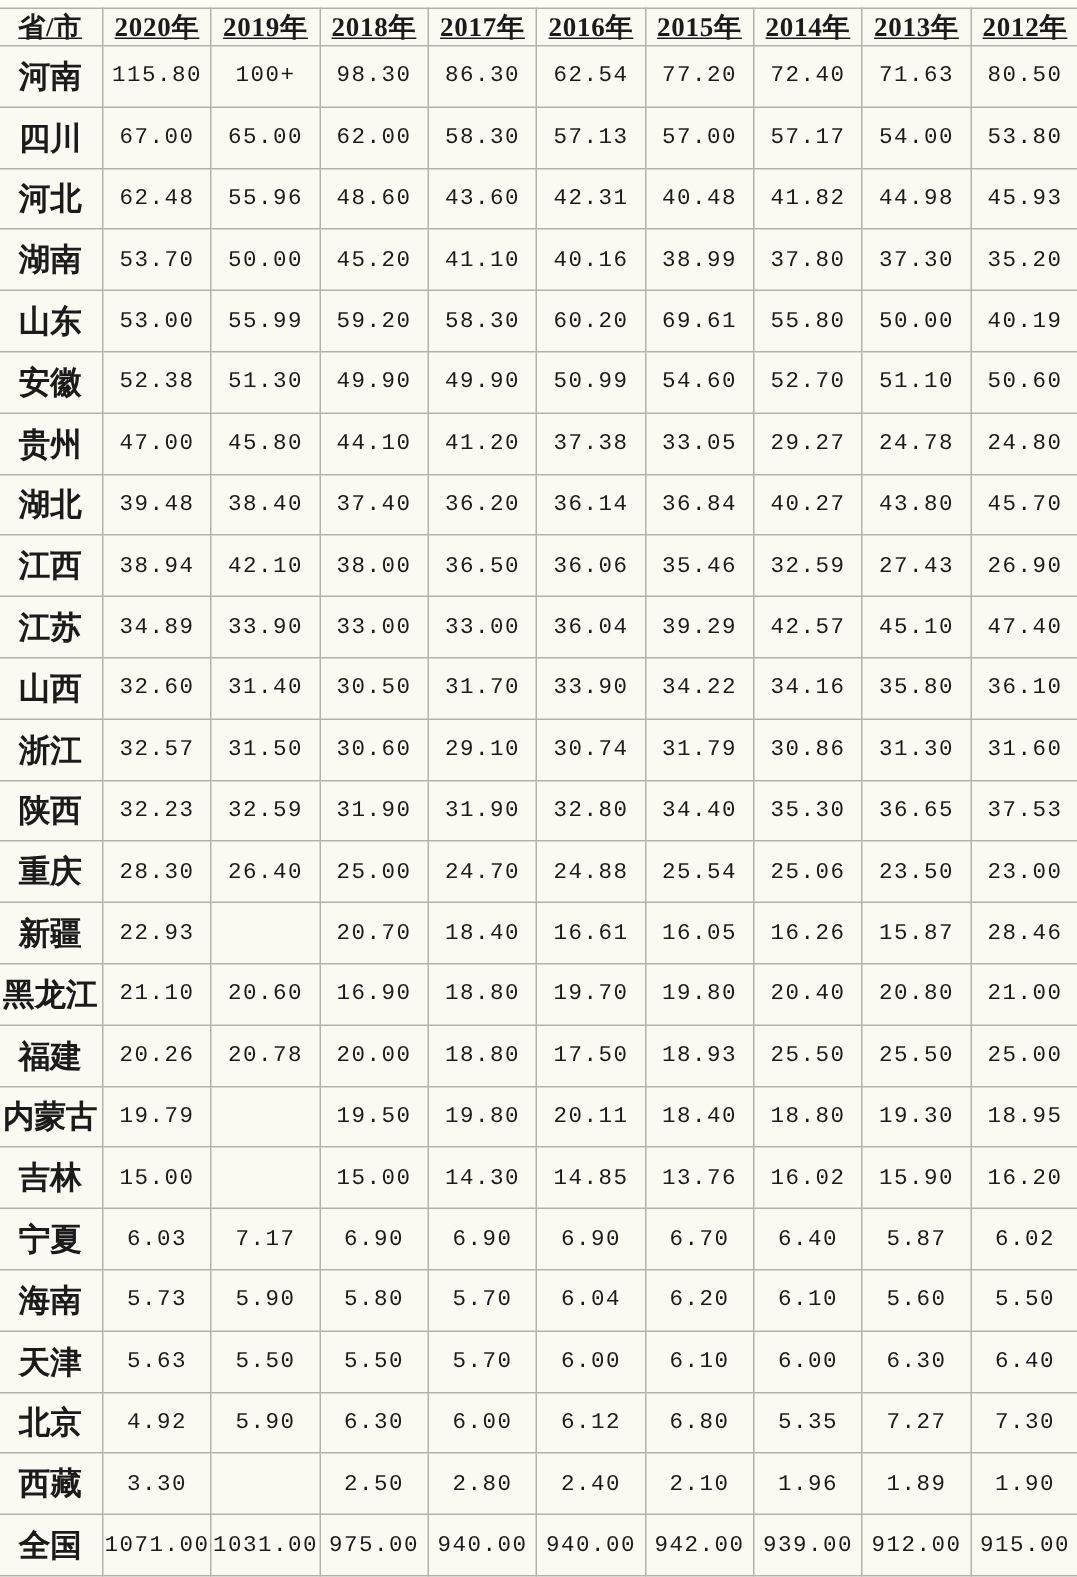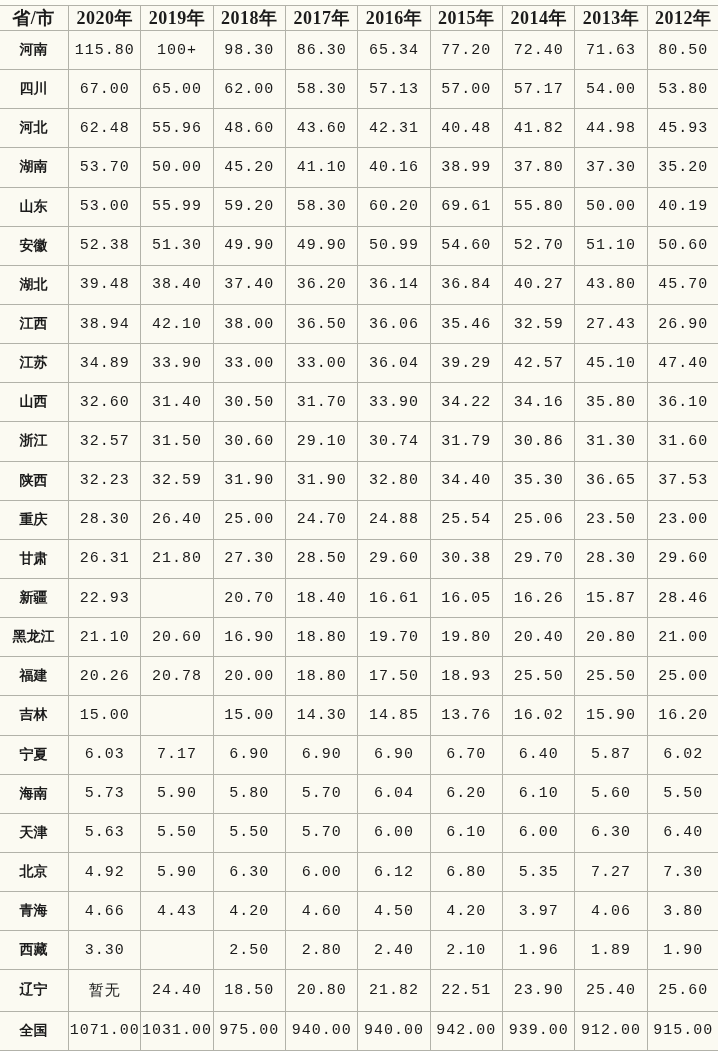--- a/index.html
+++ b/index.html
@@ -32,25 +32,26 @@
     overflow: hidden;
     white-space: nowrap;
     color: #1b1b1b;
   }
   .data-table col.province-col { width: 70px; }
   .data-table th.year-header, .data-table th.corner-header {
     font-family: "Liberation Serif", "DejaVu Serif", serif;
     font-weight: bold;
     font-size: 18px;
     letter-spacing: 0.5px;
+    text-decoration: underline;
   }
   .data-table th.province-header {
     font-family: Liberation Sans, sans-serif;
     font-weight: bold;
-    font-size: 14px;
+    font-size: 21px;
   }
   .data-table td.value-cell {
     font-family: "Liberation Mono", "DejaVu Sans Mono", monospace;
     font-size: 15px;
     letter-spacing: 1px;
     font-weight: 500;
   }
 </style>
 </head>
 <body>
@@ -74,21 +75,21 @@
           <th class="year-header">2012年</th>
         </tr>
     </thead>
     <tbody>
         <tr>
           <th class="province-header">河南</th>
           <td class="value-cell">115.80</td>
           <td class="value-cell">100+</td>
           <td class="value-cell">98.30</td>
           <td class="value-cell">86.30</td>
-          <td class="value-cell">65.34</td>
+          <td class="value-cell">62.54</td>
           <td class="value-cell">77.20</td>
           <td class="value-cell">72.40</td>
           <td class="value-cell">71.63</td>
           <td class="value-cell">80.50</td>
         </tr>
         <tr>
           <th class="province-header">四川</th>
           <td class="value-cell">67.00</td>
           <td class="value-cell">65.00</td>
           <td class="value-cell">62.00</td>
@@ -141,20 +142,32 @@
           <td class="value-cell">51.30</td>
           <td class="value-cell">49.90</td>
           <td class="value-cell">49.90</td>
           <td class="value-cell">50.99</td>
           <td class="value-cell">54.60</td>
           <td class="value-cell">52.70</td>
           <td class="value-cell">51.10</td>
           <td class="value-cell">50.60</td>
         </tr>
         <tr>
+          <th class="province-header">贵州</th>
+          <td class="value-cell">47.00</td>
+          <td class="value-cell">45.80</td>
+          <td class="value-cell">44.10</td>
+          <td class="value-cell">41.20</td>
+          <td class="value-cell">37.38</td>
+          <td class="value-cell">33.05</td>
+          <td class="value-cell">29.27</td>
+          <td class="value-cell">24.78</td>
+          <td class="value-cell">24.80</td>
+        </tr>
+        <tr>
           <th class="province-header">湖北</th>
           <td class="value-cell">39.48</td>
           <td class="value-cell">38.40</td>
           <td class="value-cell">37.40</td>
           <td class="value-cell">36.20</td>
           <td class="value-cell">36.14</td>
           <td class="value-cell">36.84</td>
           <td class="value-cell">40.27</td>
           <td class="value-cell">43.80</td>
           <td class="value-cell">45.70</td>
@@ -225,32 +238,20 @@
           <td class="value-cell">26.40</td>
           <td class="value-cell">25.00</td>
           <td class="value-cell">24.70</td>
           <td class="value-cell">24.88</td>
           <td class="value-cell">25.54</td>
           <td class="value-cell">25.06</td>
           <td class="value-cell">23.50</td>
           <td class="value-cell">23.00</td>
         </tr>
         <tr>
-          <th class="province-header">甘肃</th>
-          <td class="value-cell">26.31</td>
-          <td class="value-cell">21.80</td>
-          <td class="value-cell">27.30</td>
-          <td class="value-cell">28.50</td>
-          <td class="value-cell">29.60</td>
-          <td class="value-cell">30.38</td>
-          <td class="value-cell">29.70</td>
-          <td class="value-cell">28.30</td>
-          <td class="value-cell">29.60</td>
-        </tr>
-        <tr>
           <th class="province-header">新疆</th>
           <td class="value-cell">22.93</td>
           <td class="value-cell"></td>
           <td class="value-cell">20.70</td>
           <td class="value-cell">18.40</td>
           <td class="value-cell">16.61</td>
           <td class="value-cell">16.05</td>
           <td class="value-cell">16.26</td>
           <td class="value-cell">15.87</td>
           <td class="value-cell">28.46</td>
@@ -273,20 +274,32 @@
           <td class="value-cell">20.78</td>
           <td class="value-cell">20.00</td>
           <td class="value-cell">18.80</td>
           <td class="value-cell">17.50</td>
           <td class="value-cell">18.93</td>
           <td class="value-cell">25.50</td>
           <td class="value-cell">25.50</td>
           <td class="value-cell">25.00</td>
         </tr>
         <tr>
+          <th class="province-header">内蒙古</th>
+          <td class="value-cell">19.79</td>
+          <td class="value-cell"></td>
+          <td class="value-cell">19.50</td>
+          <td class="value-cell">19.80</td>
+          <td class="value-cell">20.11</td>
+          <td class="value-cell">18.40</td>
+          <td class="value-cell">18.80</td>
+          <td class="value-cell">19.30</td>
+          <td class="value-cell">18.95</td>
+        </tr>
+        <tr>
           <th class="province-header">吉林</th>
           <td class="value-cell">15.00</td>
           <td class="value-cell"></td>
           <td class="value-cell">15.00</td>
           <td class="value-cell">14.30</td>
           <td class="value-cell">14.85</td>
           <td class="value-cell">13.76</td>
           <td class="value-cell">16.02</td>
           <td class="value-cell">15.90</td>
           <td class="value-cell">16.20</td>
@@ -333,56 +346,32 @@
           <td class="value-cell">5.90</td>
           <td class="value-cell">6.30</td>
           <td class="value-cell">6.00</td>
           <td class="value-cell">6.12</td>
           <td class="value-cell">6.80</td>
           <td class="value-cell">5.35</td>
           <td class="value-cell">7.27</td>
           <td class="value-cell">7.30</td>
         </tr>
         <tr>
-          <th class="province-header">青海</th>
-          <td class="value-cell">4.66</td>
-          <td class="value-cell">4.43</td>
-          <td class="value-cell">4.20</td>
-          <td class="value-cell">4.60</td>
-          <td class="value-cell">4.50</td>
-          <td class="value-cell">4.20</td>
-          <td class="value-cell">3.97</td>
-          <td class="value-cell">4.06</td>
-          <td class="value-cell">3.80</td>
-        </tr>
-        <tr>
           <th class="province-header">西藏</th>
           <td class="value-cell">3.30</td>
           <td class="value-cell"></td>
           <td class="value-cell">2.50</td>
           <td class="value-cell">2.80</td>
           <td class="value-cell">2.40</td>
           <td class="value-cell">2.10</td>
           <td class="value-cell">1.96</td>
           <td class="value-cell">1.89</td>
           <td class="value-cell">1.90</td>
         </tr>
         <tr>
-          <th class="province-header">辽宁</th>
-          <td class="value-cell">暂无</td>
-          <td class="value-cell">24.40</td>
-          <td class="value-cell">18.50</td>
-          <td class="value-cell">20.80</td>
-          <td class="value-cell">21.82</td>
-          <td class="value-cell">22.51</td>
-          <td class="value-cell">23.90</td>
-          <td class="value-cell">25.40</td>
-          <td class="value-cell">25.60</td>
-        </tr>
-        <tr>
           <th class="province-header">全国</th>
           <td class="value-cell">1071.00</td>
           <td class="value-cell">1031.00</td>
           <td class="value-cell">975.00</td>
           <td class="value-cell">940.00</td>
           <td class="value-cell">940.00</td>
           <td class="value-cell">942.00</td>
           <td class="value-cell">939.00</td>
           <td class="value-cell">912.00</td>
           <td class="value-cell">915.00</td>

